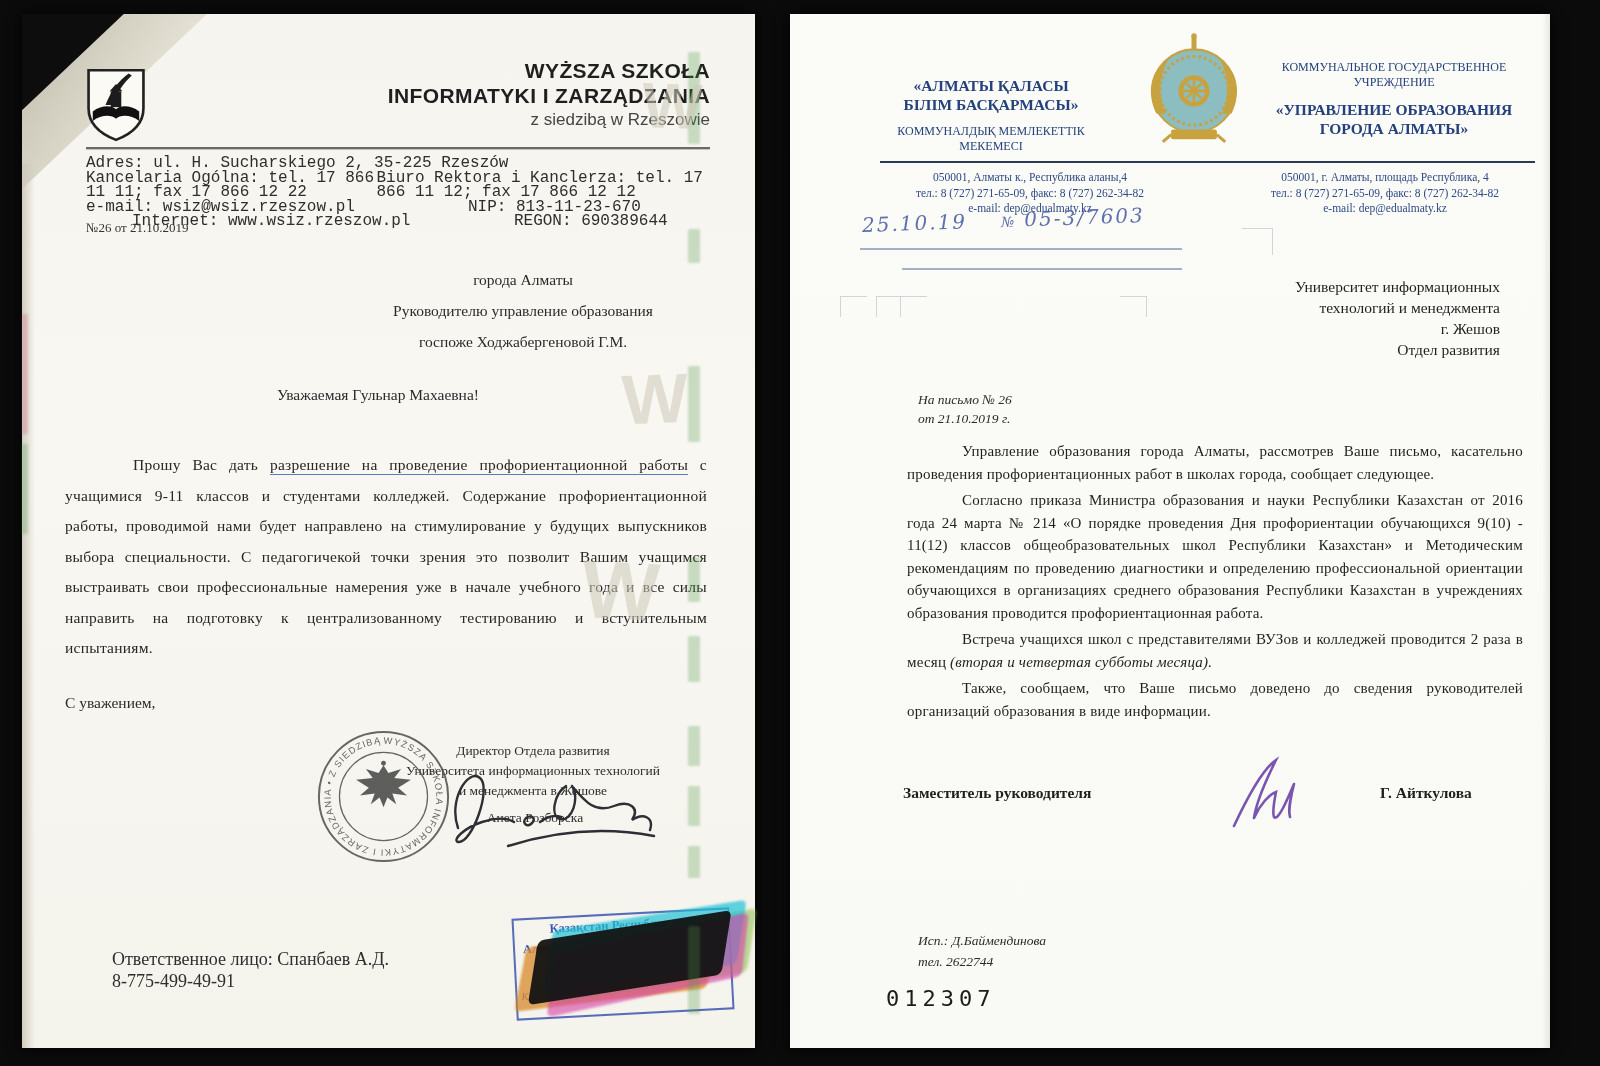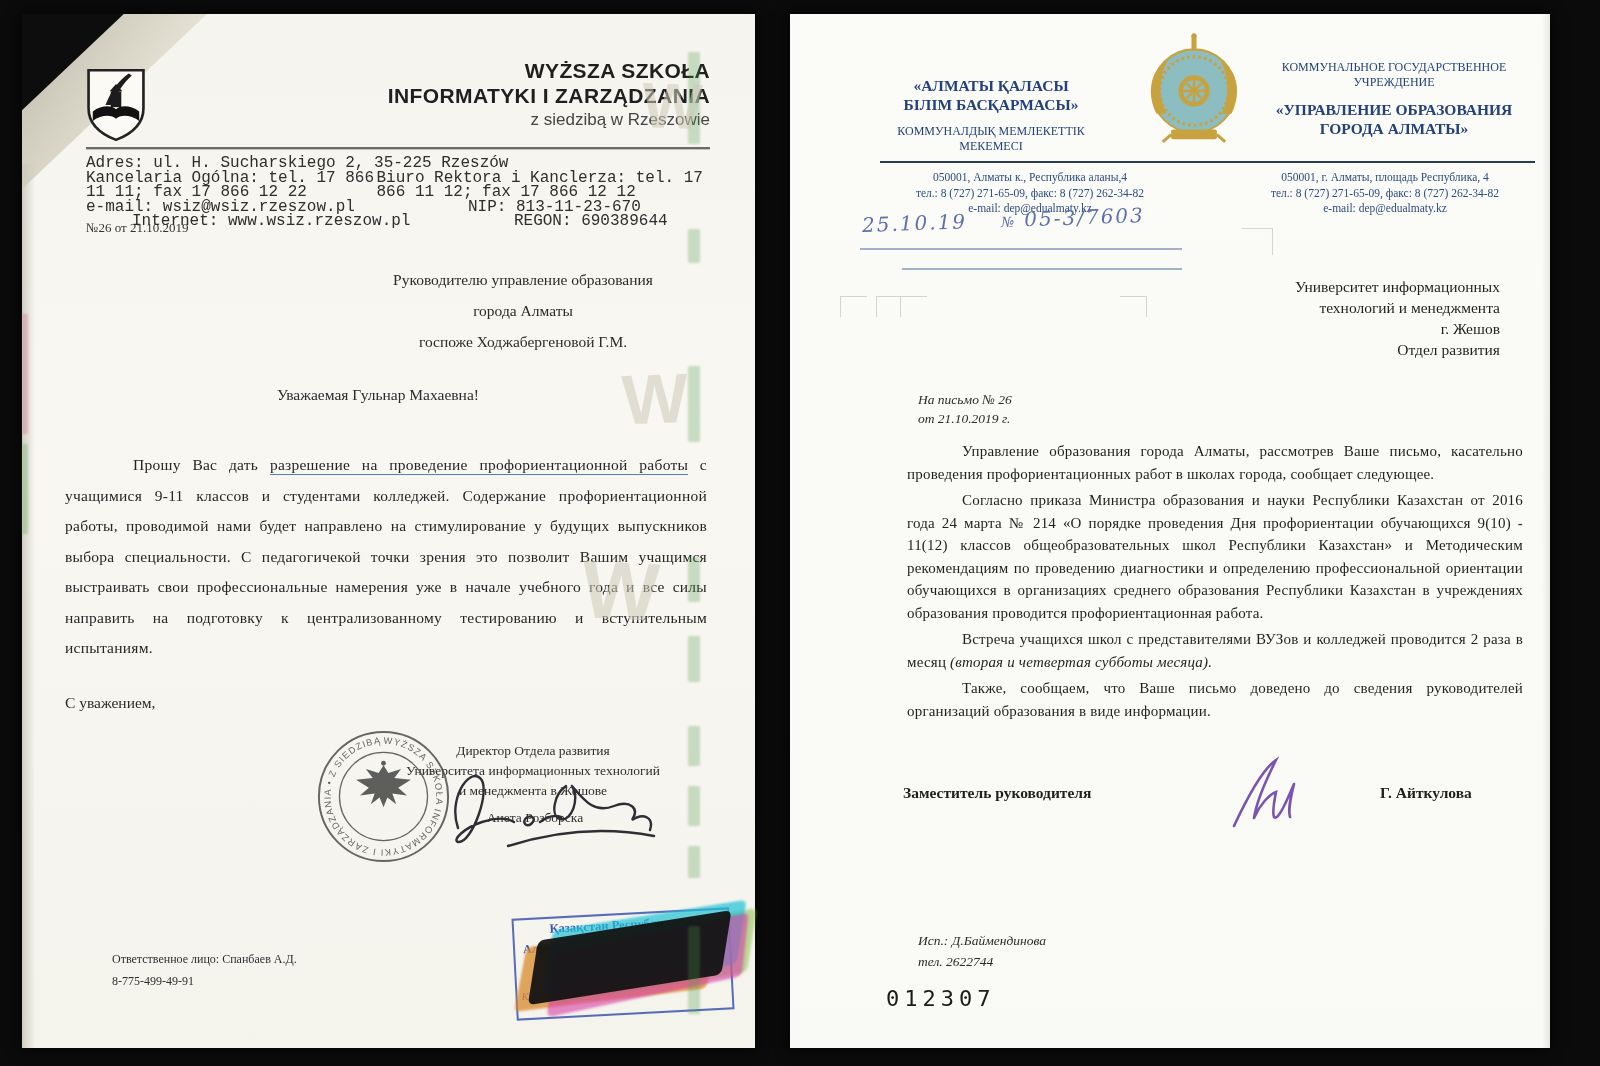--- a/index.html
+++ b/index.html
@@ -29,21 +29,21 @@
   .recip-l{right:40px;top:250px;width:384px;text-align:center;font-size:15.5px;line-height:31px;color:#2b2b2b;}
   .salut{left:255px;top:372px;font-size:15.5px;color:#2b2b2b;}
   .body-l{left:43px;top:436px;width:642px;font-size:15.5px;line-height:30.5px;text-align:justify;
           text-indent:68px;color:#262626;word-spacing:3px;letter-spacing:.25px;}
   .u-pen{border-bottom:1.5px solid #5b79c9;padding-bottom:1px;}
   .closing-l{left:43px;top:680px;font-size:15.5px;color:#2b2b2b;}
   .signer{left:358px;top:727px;width:306px;text-align:center;font-size:13.5px;line-height:20px;color:#2e2e2e;}
   .stamp-round{left:293px;top:714px;width:137px;height:137px;opacity:.82;filter:blur(.4px);}
   .sig-l{left:420px;top:748px;width:232px;height:95px;}
   .signer-name{left:428px;top:796px;width:170px;text-align:center;font-size:13.5px;color:#2e2e2e;}
-  .contact-l{left:90px;top:934px;font-size:12px;line-height:22px;color:#2e2e2e;}
+  .contact-l{left:90px;top:934px;font-size:18px;line-height:22px;color:#2e2e2e;}
   .regstamp{left:492px;top:899px;width:218px;height:102px;transform:rotate(-3deg);}
   .regstamp .frame{position:absolute;inset:0;border:2px solid #3b55b0;opacity:.85;}
   .regstamp .l1{position:absolute;left:0;right:0;top:5px;text-align:center;font-weight:bold;
                 font-size:12.5px;color:#3b55b0;}
   .regstamp .l2{position:absolute;left:10px;top:24px;font-weight:bold;font-size:12px;color:#3b55b0;}
   .regstamp .l3{position:absolute;left:6px;bottom:18px;font-size:10.5px;color:#3b55b0;font-style:italic;}
   .blob{position:absolute;left:18px;top:14px;width:196px;height:62px;transform:rotate(-6deg) skewX(-18deg);}
   .blob i{position:absolute;inset:0;display:block;border-radius:6px;}
   .blob .c1{background:#d98a2b;transform:translate(-12px,8px) rotate(2deg);opacity:.75;filter:blur(1px);}
   .blob .c2{background:#22c3d6;transform:translate(14px,-8px);opacity:.7;filter:blur(1px);}
@@ -129,22 +129,22 @@
         <span>
           <span>NIP: 813-11-23-670</span>
           <span class="gap">REGON: 690389644</span>
         </span>
       </div>
     </div>
 
     <div class="abs refno">№26 от 21.10.2019</div>
 
     <div class="abs recip-l">
+      <div>города Алматы</div>
       <div>Руководителю управление образования</div>
-      <div>города Алматы</div>
       <div>госпоже Ходжабергеновой Г.М.</div>
     </div>
 
     <div class="abs salut">Уважаемая Гульнар Махаевна!</div>
 
     <div class="abs body-l">
       <span>Прошу Вас дать </span><span class="u-pen">разрешение на проведение профориентационной работы</span><span> с учащимися 9-11 классов и студентами колледжей. Содержание профориентационной работы, проводимой нами будет направлено на стимулирование у будущих выпускников выбора специальности. С педагогичекой точки зрения это позволит Вашим учащимся выстраивать свои профессиональные намерения уже в начале учебного года и все силы направить на подготовку к централизованному тестированию и вступительным испытаниям.</span>
     </div>
 
     <div class="abs closing-l">С уважением,</div>

